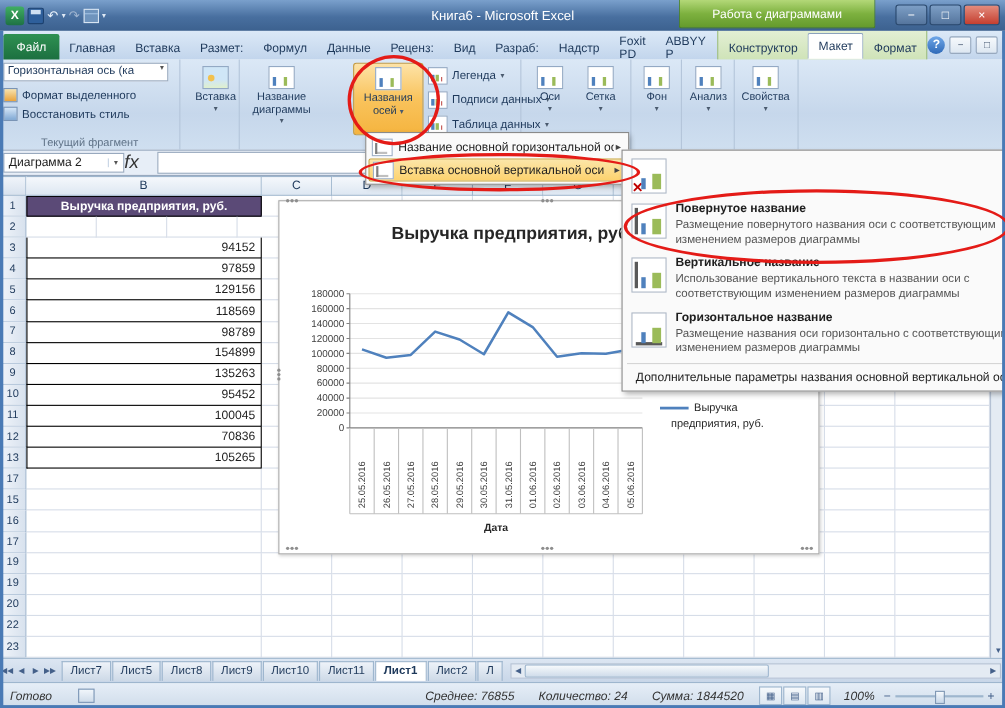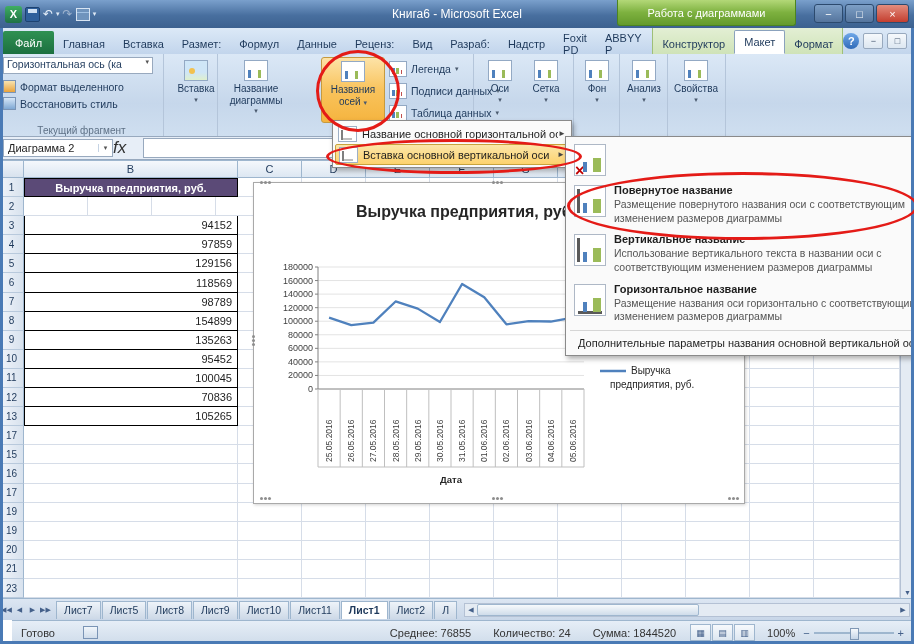--- a/index.html
+++ b/index.html
@@ -116,22 +116,22 @@
     border-top:1px solid #9eb6ce;display:flex;align-items:center;box-sizing:border-box;z-index:2;}
   .nav{width:13px;height:14px;font-size:7px;color:#44608a;display:flex;align-items:center;justify-content:center;}
   .stab{height:17px;padding:0 7px;font-size:10.5px;color:#1e395b;background:linear-gradient(#eef3f9,#cdd9e7);
     border:1px solid #9eb6ce;border-bottom:none;display:flex;align-items:center;margin-right:1px;}
   .stab.active{background:#fff;font-weight:bold;}
   .hscroll{flex:1;height:14px;background:#e4ebf3;border:1px solid #b4c1d4;margin:0 4px 0 6px;
     display:flex;align-items:center;box-sizing:border-box;}
   .hs-arr{width:12px;text-align:center;font-size:7px;color:#44608a;}
   .hthumb{width:220px;height:10px;background:linear-gradient(#f7fafc,#cfdcea);border:1px solid #9eb6ce;border-radius:2px;}
   
-  .status{position:absolute;left:12px;right:0;top:620px;height:24px;background:linear-gradient(#e6eef7,#cfdcea);
-    border-top:1px solid #9eb6ce;display:flex;align-items:center;font-size:11px;color:#333;box-sizing:border-box;z-index:2;}
+  .status{position:absolute;left:0;right:0;top:620px;height:24px;background:linear-gradient(#e6eef7,#cfdcea);
+    border-top:1px solid #9eb6ce;display:flex;align-items:center;font-size:11px;color:#333;box-sizing:border-box;z-index:2;font-style:italic;}
   .mode{padding-left:9px;width:62px;}
   .macroic{width:13px;height:11px;border:1px solid #7a94b5;background:linear-gradient(#f1f6fb,#cfdcea);}
   .stats{margin-left:auto;display:flex;gap:22px;padding-right:14px;}
   .viewbtns{display:flex;gap:1px;margin-right:8px;}
   .vbtn{width:19px;height:15px;border:1px solid #9eb6ce;background:linear-gradient(#f6f9fc,#dde7f1);
     font-size:9px;color:#44608a;display:flex;align-items:center;justify-content:center;}
   .zoomlbl{width:36px;text-align:center;margin-right:4px;}
   .slider{display:flex;align-items:center;gap:4px;margin-right:10px;}
   .track{width:80px;height:2px;background:#9eb6ce;position:relative;}
   .thumb{position:absolute;left:36px;top:-4px;width:7px;height:10px;background:linear-gradient(#f6f9fc,#c6d6e8);
@@ -615,21 +615,21 @@
       <div class="cell std"></div>
       <div class="cell std"></div>
       <div class="cell std"></div>
       <div class="cell std"></div>
       <div class="cell std"></div>
       <div class="cell std"></div>
       <div class="cell std"></div>
       <div class="cell fill"></div>
     </div>
     <div class="grow">
-      <div class="rnum">21</div>
+      <div class="rnum">22</div>
       <div class="cell b"></div>
       <div class="cell std"></div>
       <div class="cell std"></div>
       <div class="cell std"></div>
       <div class="cell std"></div>
       <div class="cell std"></div>
       <div class="cell std"></div>
       <div class="cell std"></div>
       <div class="cell std"></div>
       <div class="cell std"></div>

